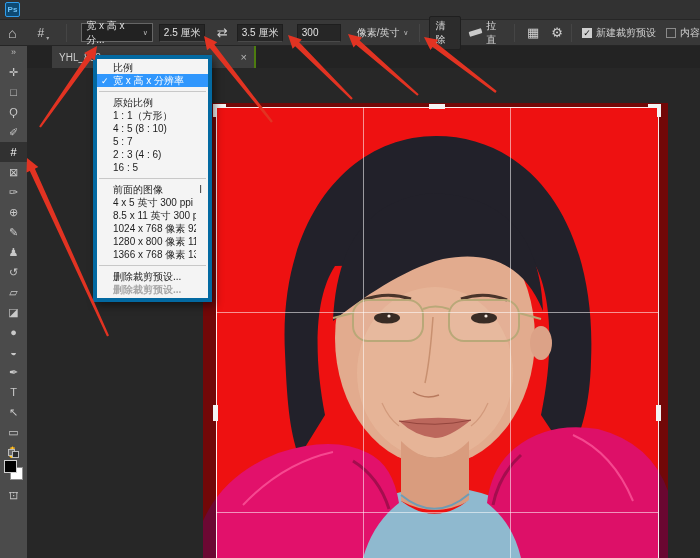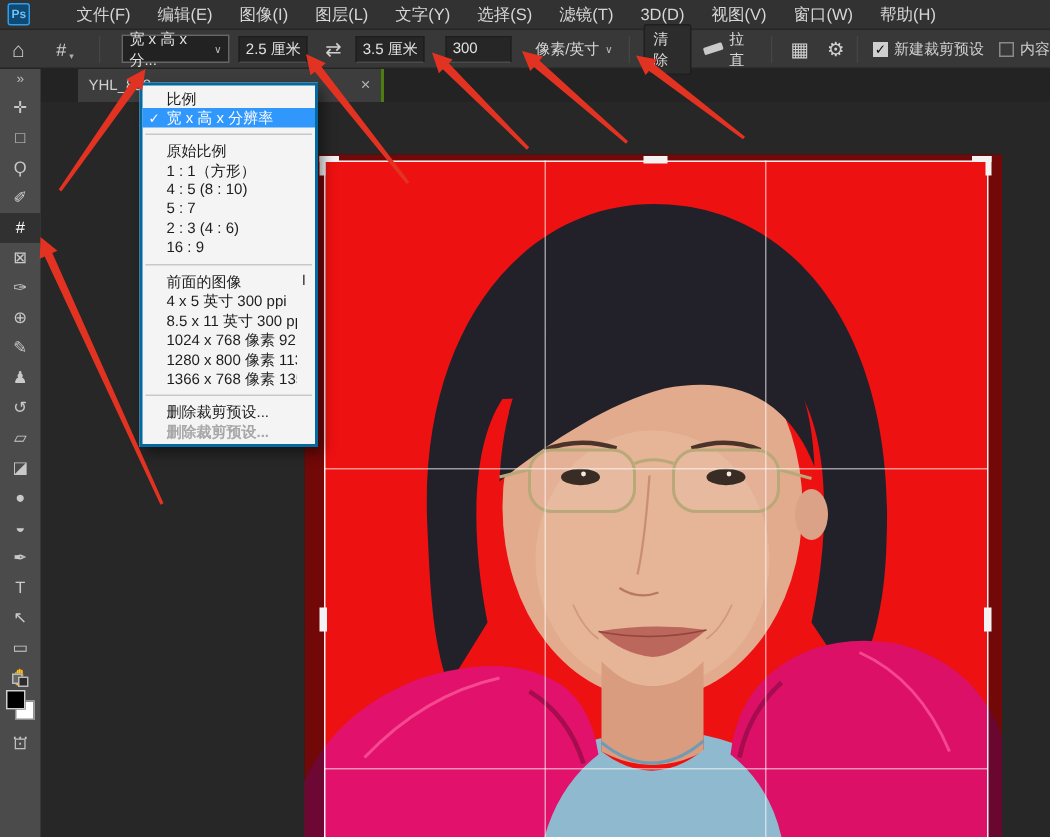--- a/index.html
+++ b/index.html
@@ -82,21 +82,21 @@
   .dim { position:absolute; background:rgba(0,0,0,0.52); z-index:3; }
   .crop-line { position:absolute; background:rgba(255,255,255,0.92); z-index:4; }
   .grid-line { position:absolute; background:rgba(255,255,255,0.55); z-index:4; }
   .handle { position:absolute; background:#f3f3f3; z-index:5; }
   .corner { position:absolute; width:13px; height:13px; z-index:5; }
   .corner.tl { border-left:4px solid #f3f3f3; border-top:4px solid #f3f3f3; }
   .corner.tr { border-right:4px solid #f3f3f3; border-top:4px solid #f3f3f3; }
 
   
   .preset-menu { position:absolute; left:93px; top:55px; width:119px; background:#f4f4f4;
-    border:2px solid #0369a1; box-shadow:3px 4px 8px rgba(0,0,0,0.45); z-index:50;
+    border:4px solid #0369a1; box-shadow:3px 4px 8px rgba(0,0,0,0.45); z-index:50;
     padding:2px 0; color:#1d1d1d; font-size:10px; }
   .menu-item { display:flex; align-items:center; height:13px; padding:0 6px 0 4px; }
   .menu-item .check { width:12px; font-size:9px; flex:0 0 12px; }
   .menu-item .mi-label { flex:1; white-space:nowrap; overflow:hidden; }
   .menu-item .mi-right { margin-left:6px; color:#333; }
   .menu-item.selected { background:#3097fd; color:#fff; }
   .menu-item.selected .mi-right { color:#fff; }
   .menu-item.disabled { color:#a8a8a8;font-weight:bold; }
   .menu-item.sep { height:1px; background:#c8c8c8; margin:4px 2px; padding:0; }
 
@@ -104,44 +104,20 @@
   #arrows { position:absolute; left:0; top:0; width:700px; height:558px; z-index:60;
     pointer-events:none; }
 </style>
 </head>
 <body>
 
 <div id="app">
 
   <div class="menubar">
     <div class="ps-logo">Ps</div>
-    <div style="display:flex;">
-
-        <div class="menu-btn">文件(F)</div>
-
-        <div class="menu-btn">编辑(E)</div>
-
-        <div class="menu-btn">图像(I)</div>
-
-        <div class="menu-btn">图层(L)</div>
-
-        <div class="menu-btn">文字(Y)</div>
-
-        <div class="menu-btn">选择(S)</div>
-
-        <div class="menu-btn">滤镜(T)</div>
-
-        <div class="menu-btn">3D(D)</div>
-
-        <div class="menu-btn">视图(V)</div>
-
-        <div class="menu-btn">窗口(W)</div>
-
-        <div class="menu-btn">帮助(H)</div>
-      </div>
   </div>
 
   <div class="optionsbar">
     <span class="home-ic">⌂</span>
     <div class="tool-badge">
       <span style="font-size:12px;">#</span>
       <span class="caret">▾</span>
     </div>
     <div class="vsep"></div>
     <div class="preset-btn">
@@ -411,21 +387,21 @@
       </div>
 
       <div class="menu-item">
         <span class="check"></span>
         <span class="mi-label">2 : 3 (4 : 6)</span>
         <span class="mi-right"></span>
       </div>
 
       <div class="menu-item">
         <span class="check"></span>
-        <span class="mi-label">16 : 9</span>
+        <span class="mi-label">16 : 5</span>
         <span class="mi-right"></span>
       </div>
 
       <div class="menu-item sep">
         
         
         
       </div>
 
       <div class="menu-item">

